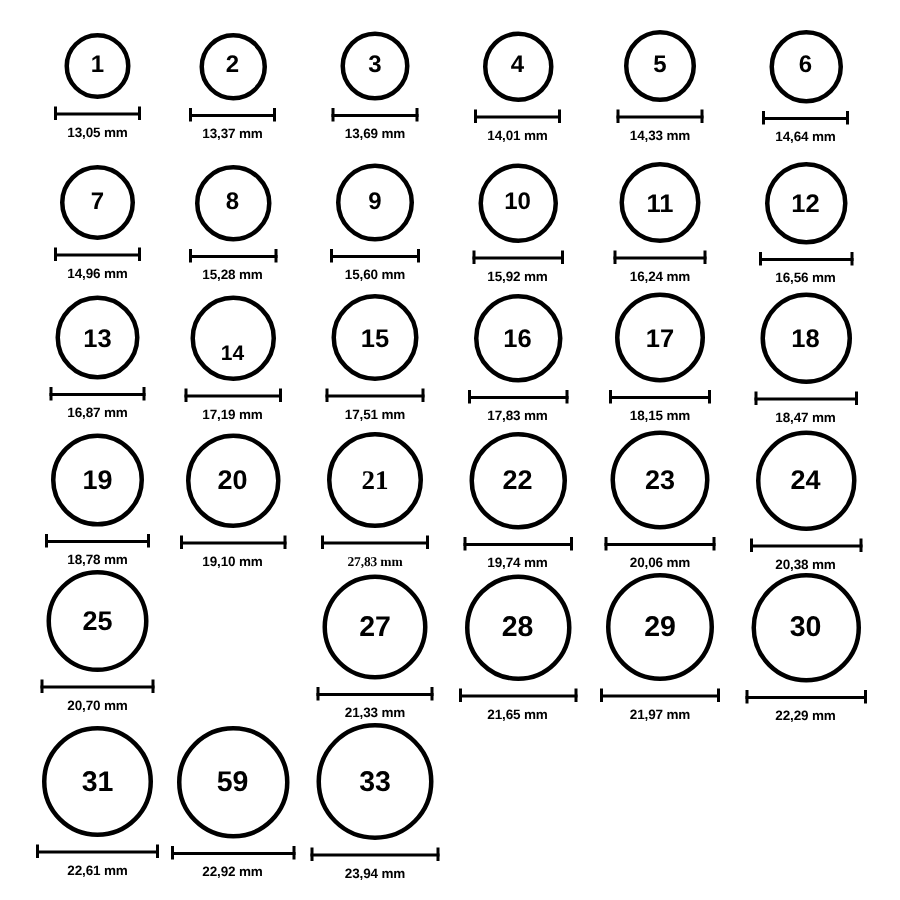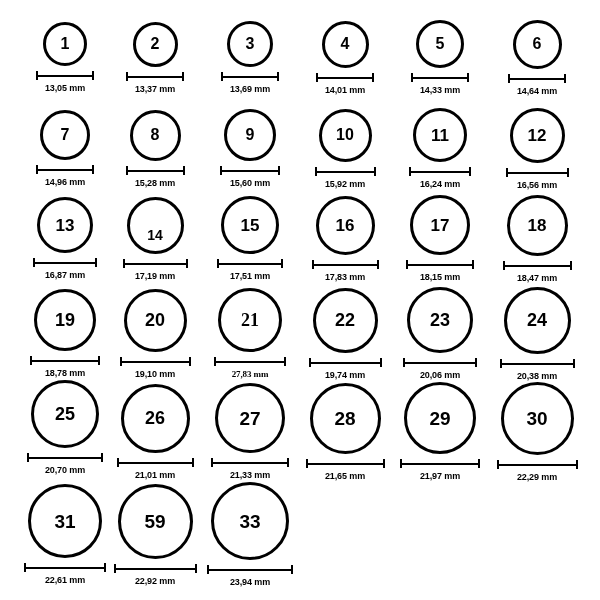--- a/index.html
+++ b/index.html
@@ -343,31 +343,20 @@
       <div class="ring-circle" style="width: 68px; height: 68px;">
         <span class="ring-number" style="font-size: 18px;">25</span>
       </div>
       <div class="measure" style="width: 76px;">
         <span class="bar"></span>
         <span class="cap left"></span>
         <span class="cap right"></span>
       </div>
       <div class="ring-size-label">20,70 mm</div>
     </div>
-    <div class="ring-cell" style="left: 116.5px; top: 383.5px; width: 77px;">
-      <div class="ring-circle" style="width: 69px; height: 69px;">
-        <span class="ring-number" style="font-size: 18px;">26</span>
-      </div>
-      <div class="measure" style="width: 77px;">
-        <span class="bar"></span>
-        <span class="cap left"></span>
-        <span class="cap right"></span>
-      </div>
-      <div class="ring-size-label">21,01 mm</div>
-    </div>
     <div class="ring-cell" style="left: 211px; top: 383px; width: 78px;">
       <div class="ring-circle" style="width: 70px; height: 70px;">
         <span class="ring-number" style="font-size: 19px;">27</span>
       </div>
       <div class="measure" style="width: 78px;">
         <span class="bar"></span>
         <span class="cap left"></span>
         <span class="cap right"></span>
       </div>
       <div class="ring-size-label">21,33 mm</div>

